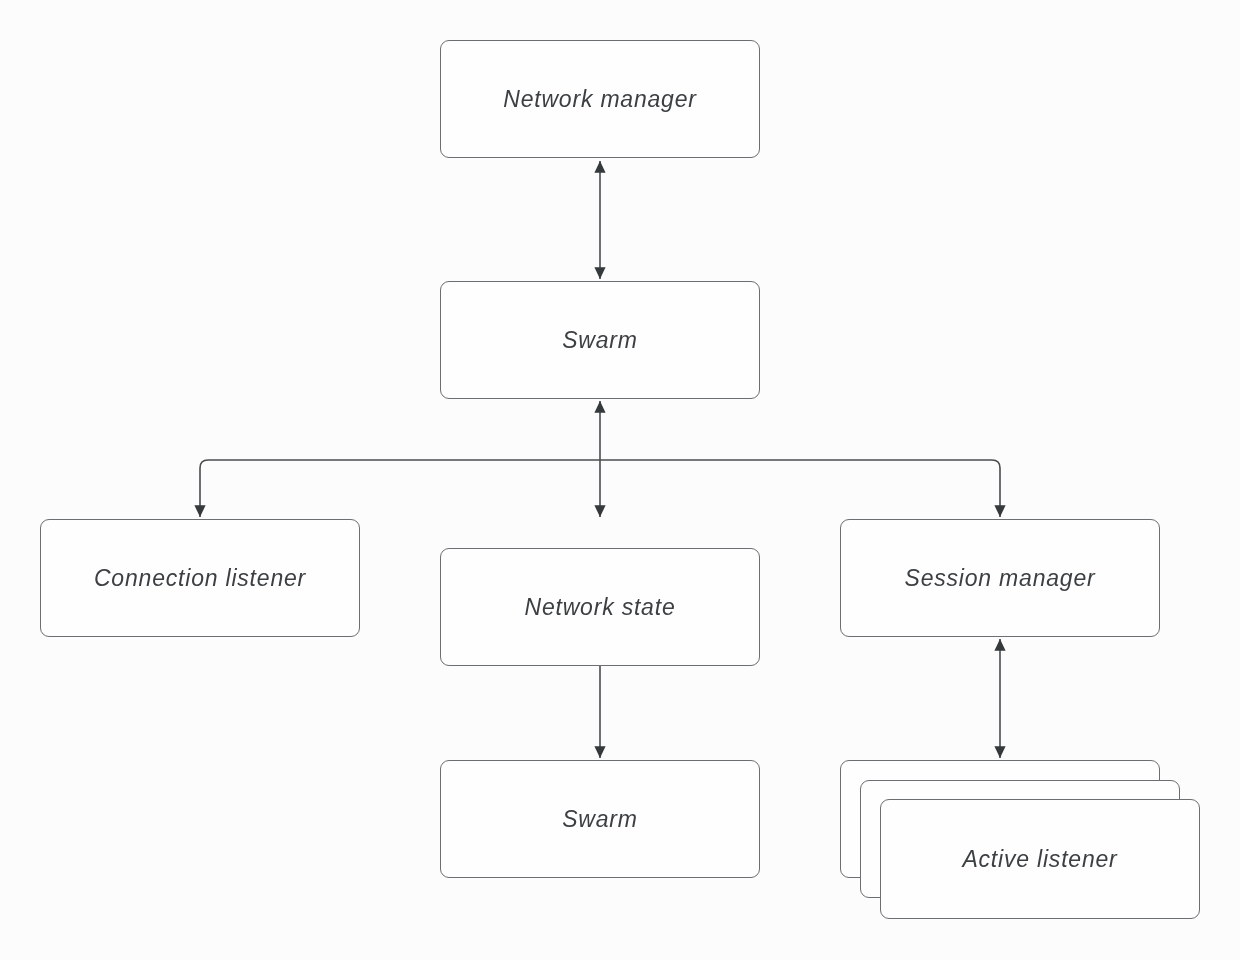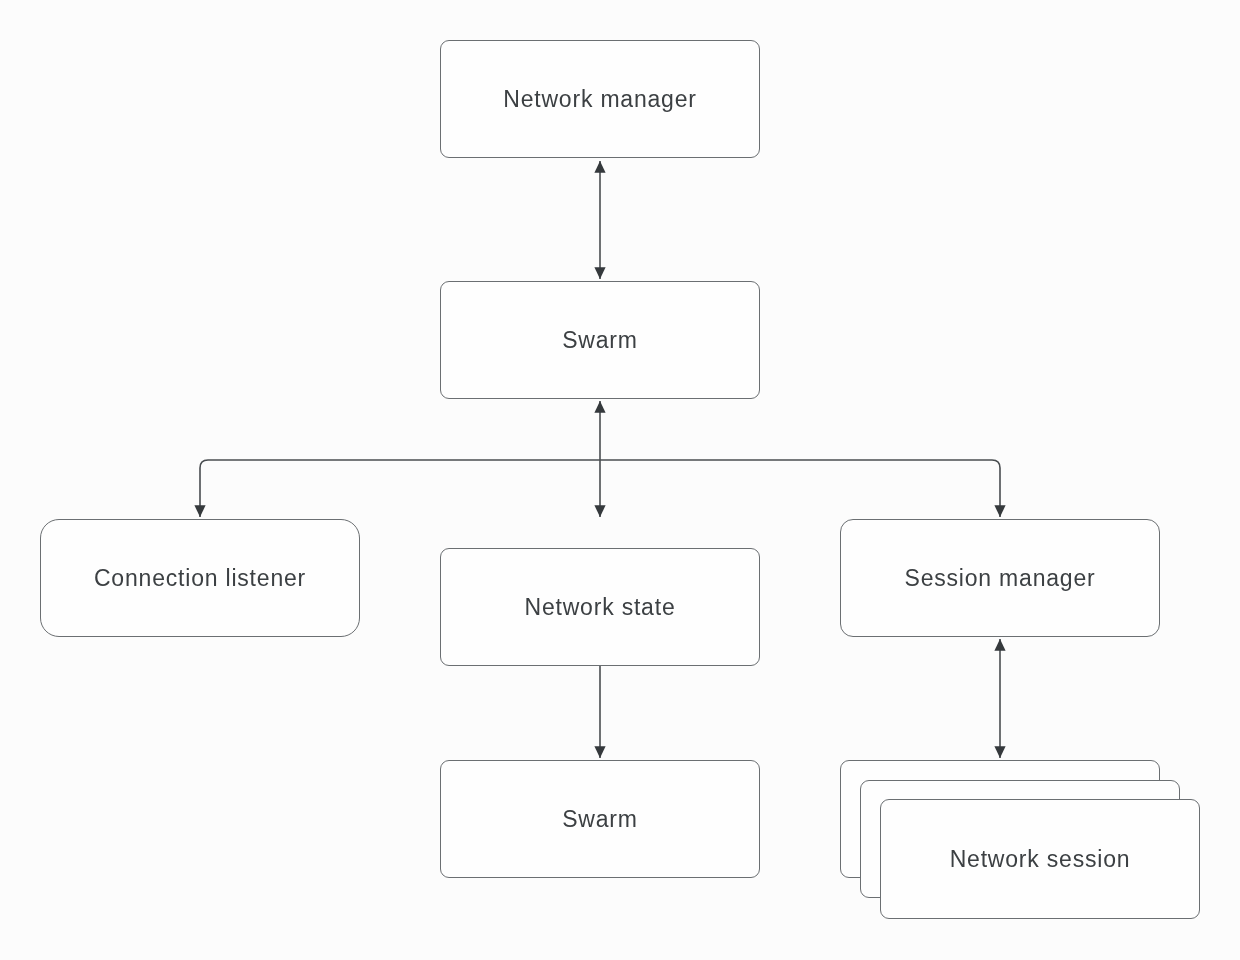--- a/index.html
+++ b/index.html
@@ -12,20 +12,21 @@
   }
   *{margin:0;padding:0;box-sizing:border-box;}
   html,body{background:var(--bg);}
   .canvas{
     position:relative;
     width:1240px;
     height:960px;
     background:var(--bg);
     font-family:"Liberation Sans","DejaVu Sans",sans-serif;
     overflow:hidden;
+    font-style:italic;
   }
   .edges-layer{
     position:absolute;
     left:0;top:0;
     width:1240px;height:960px;
   }
   .edge{
     stroke:var(--line);
     stroke-width:1.6;
     fill:none;
@@ -44,23 +45,23 @@
     display:flex;
     align-items:center;
     justify-content:center;
     font-size:23px;
     letter-spacing:0.8px;
     color:var(--text);
     text-align:center;
   }
   .node-network-manager{left:440px;top:40px;}
   .node-swarm-top{left:440px;top:281px;}
-  .node-connection-listener{left:40px;top:519px;border-radius:19px;}
+  .node-connection-listener{left:40px;top:519px;}
   .node-network-state{left:440px;top:548px;}
-  .node-session-manager{left:840px;top:519px;border-radius:13px;}
+  .node-session-manager{left:840px;top:519px;}
   .node-swarm-bottom{left:440px;top:760px;}
   .stack-card-back{left:840px;top:760px;}
   .stack-card-middle{left:860px;top:780px;}
   .node-active-session{left:880px;top:799px;height:120px;}
 </style>
 </head>
 <body>
 
 <div class="canvas">
 
@@ -102,16 +103,16 @@
     <span>Session manager</span>
   </div>
 
   <div class="node node-swarm-bottom">
     <span>Swarm</span>
   </div>
 
   <div class="node stack-card-back"></div>
   <div class="node stack-card-middle"></div>
   <div class="node node-active-session">
-    <span>Network session</span>
+    <span>Active listener</span>
   </div>
 
 </div>
 
 </body></html>

